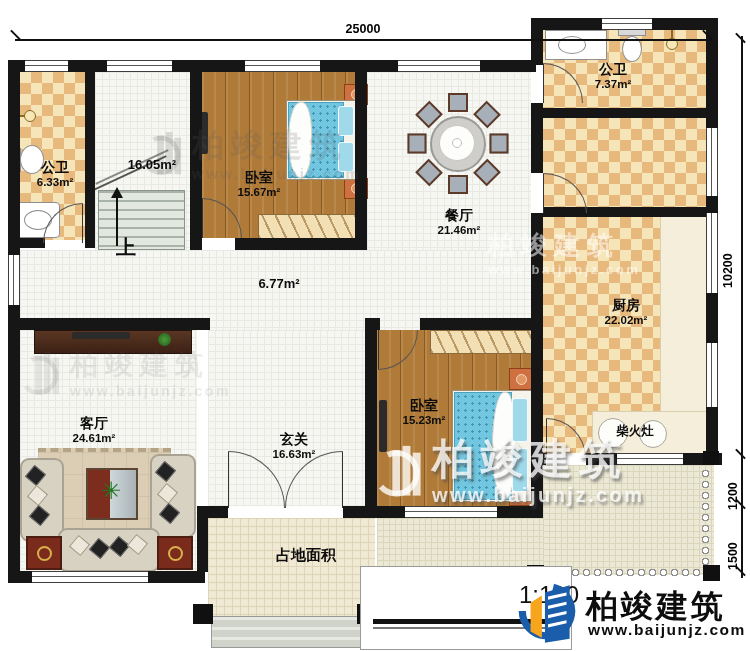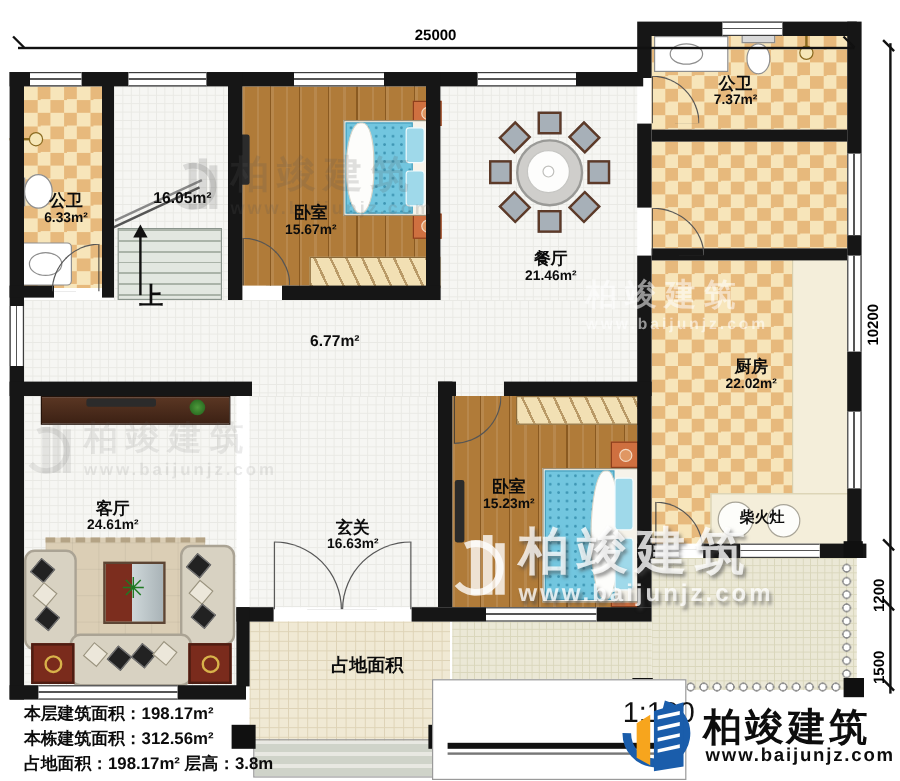--- a/index.html
+++ b/index.html
@@ -354,25 +354,20 @@
   <div class="dimtx" style="left:318px;top:22px;width:90px;text-align:center;">25000</div>
   <div class="dim" style="left:741px;top:36px;width:1.5px;height:542px;"></div>
   <div class="tick" style="left:734px;top:37px;"></div>
   <div class="tick" style="left:734px;top:453px;"></div>
   <div class="tick" style="left:734px;top:503px;"></div>
   <div class="tick" style="left:734px;top:570px;"></div>
   <div class="dimtx vtext" style="left:721px;top:228px;height:60px;">10200</div>
   <div class="dimtx vtext" style="left:726px;top:466px;height:44px;">1200</div>
   <div class="dimtx vtext" style="left:726px;top:526px;height:44px;">1500</div>
 
-  <div class="stats">
-    <div><span>本层建筑面积：</span><span>198.17m²</span></div>
-    <div><span>本栋建筑面积：</span><span>312.56m²</span></div>
-    <div><span>占地面积：</span><span>198.17m²</span>&nbsp;<span>层高：</span><span>3.8m</span></div>
-  </div>
 
   <div class="titlebox">
     <div class="title-scale">1:100</div>
     <div class="ul1"></div>
     <div class="ul2"></div>
   </div>
 
   <svg style="position:absolute;left:510px;top:580px;z-index:75;" width="74" height="66" viewBox="0 0 72 64">
     <path d="M12 30 A24 24 0 1 0 42 7" fill="none" stroke="#1a5dab" stroke-width="7"></path>
     <polygon points="20,22 31,15 31,56 20,50" fill="#f7a51d"></polygon>

